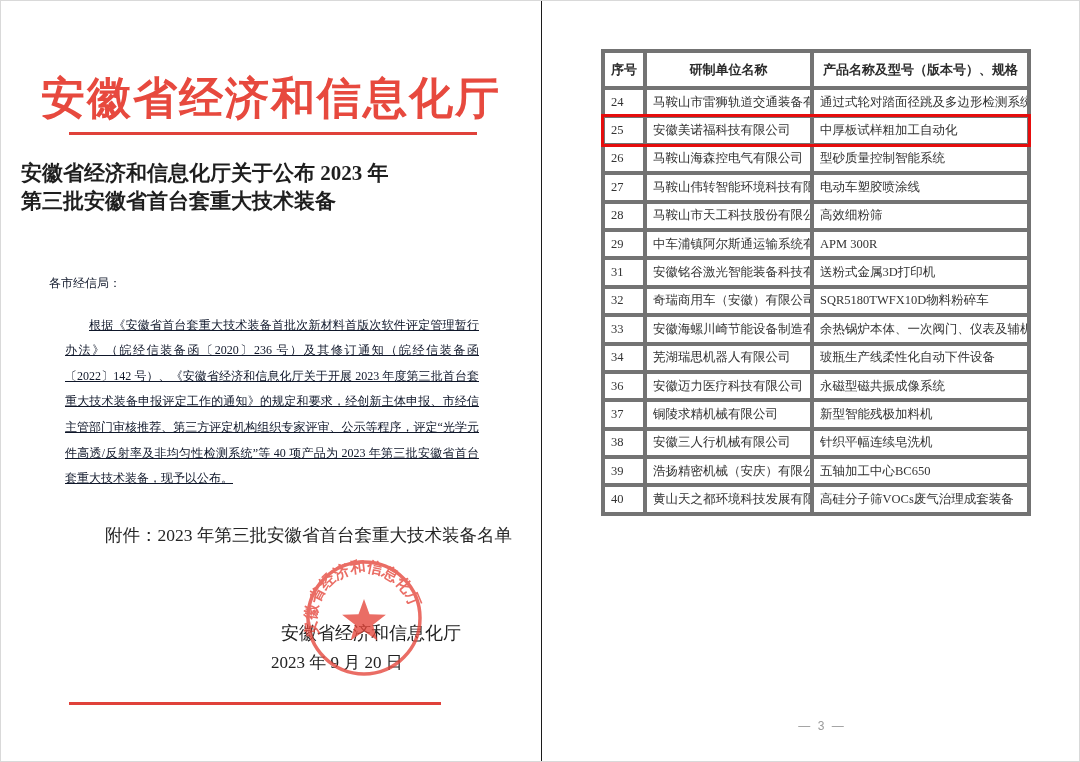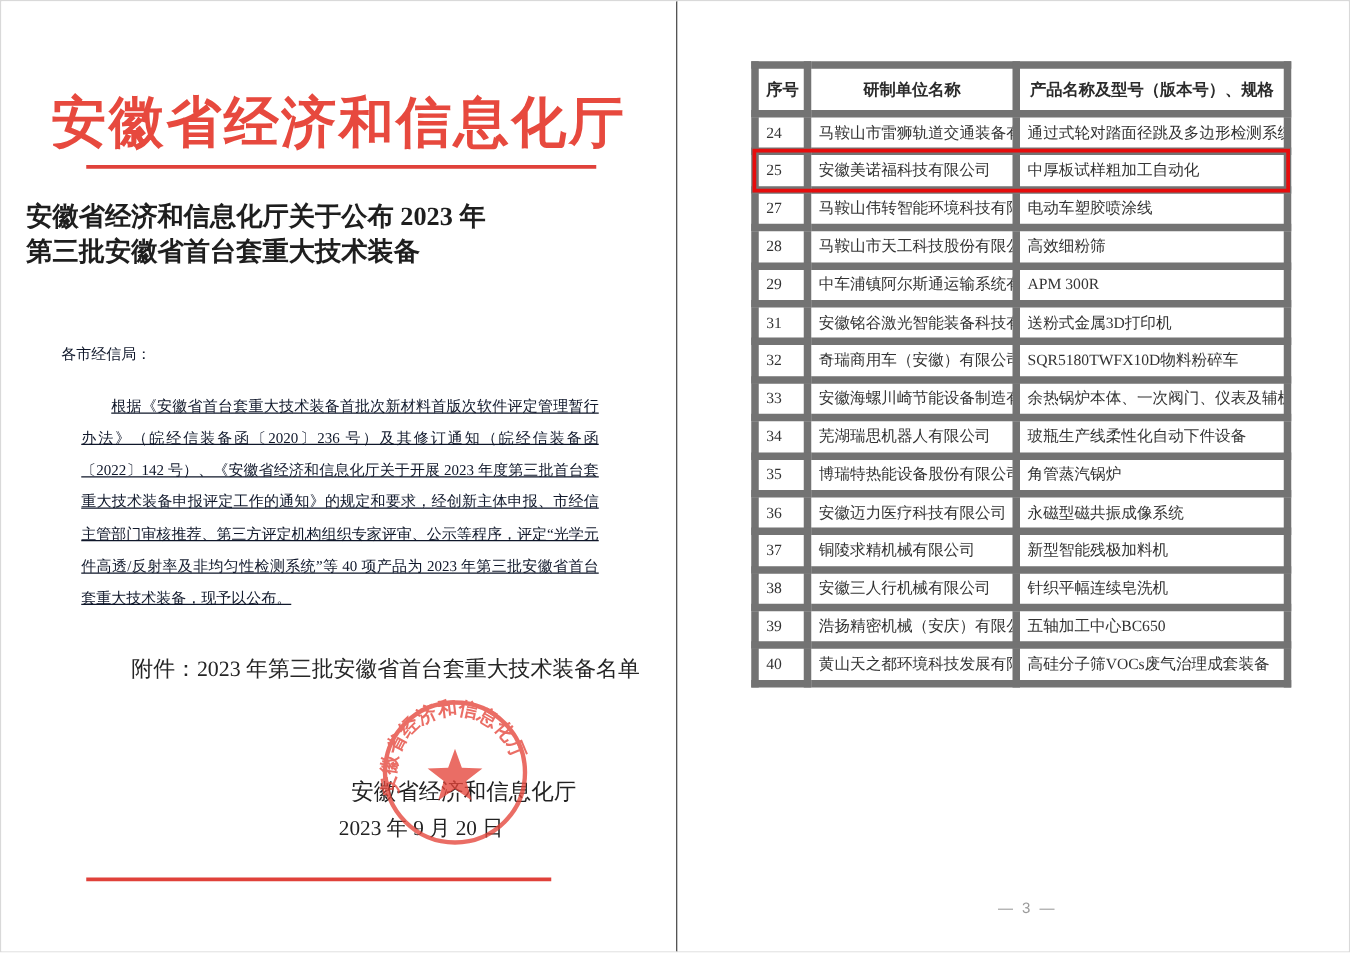--- a/index.html
+++ b/index.html
@@ -36,21 +36,21 @@
   .seal{position:absolute;top:554px;left:300px;width:126px;height:126px;pointer-events:none;}
   .bottom-rule{position:absolute;top:701px;left:68px;width:372px;height:3px;background:#e0413a;}
 
   
   .list-table{
     position:absolute;top:48px;left:59px;
     border-collapse:collapse;table-layout:fixed;width:426px;
     font-size:12.5px;color:#333;
   }
   .list-table th,.list-table td{
-    border:6px solid #737373;padding:0 6px;overflow:hidden;white-space:nowrap;
+    border:4px solid #737373;padding:0 6px;overflow:hidden;white-space:nowrap;
   }
   .list-table th{height:33px;font-weight:bold;text-align:center;font-size:13px;color:#2b2b2b;}
   .list-table td{height:24.4px;}
   .col-no{width:42px;}
   .col-unit{width:167px;}
   .col-prod{width:217px;}
   td.cell-no{text-align:left;}
   tr.highlight{outline:3px solid #e60d0d;outline-offset:-1px;}
   .page-number{position:absolute;top:718px;left:245px;width:70px;text-align:center;
     font-size:12px;color:#9a9a9a;letter-spacing:2px;font-family:"Liberation Sans",sans-serif;}
@@ -118,20 +118,25 @@
             <td class="cell-no">24</td>
             <td class="cell-unit">马鞍山市雷狮轨道交通装备有限公司</td>
             <td class="cell-prod">通过式轮对踏面径跳及多边形检测系统</td>
           </tr>
           <tr class="highlight">
             <td class="cell-no">25</td>
             <td class="cell-unit">安徽美诺福科技有限公司</td>
             <td class="cell-prod">中厚板试样粗加工自动化</td>
           </tr>
           <tr>
+            <td class="cell-no">26</td>
+            <td class="cell-unit">马鞍山海森控电气有限公司</td>
+            <td class="cell-prod">型砂质量控制智能系统</td>
+          </tr>
+          <tr>
             <td class="cell-no">27</td>
             <td class="cell-unit">马鞍山伟转智能环境科技有限公司</td>
             <td class="cell-prod">电动车塑胶喷涂线</td>
           </tr>
           <tr>
             <td class="cell-no">28</td>
             <td class="cell-unit">马鞍山市天工科技股份有限公司</td>
             <td class="cell-prod">高效细粉筛</td>
           </tr>
           <tr>
@@ -153,25 +158,20 @@
             <td class="cell-no">33</td>
             <td class="cell-unit">安徽海螺川崎节能设备制造有限公司</td>
             <td class="cell-prod">余热锅炉本体、一次阀门、仪表及辅机</td>
           </tr>
           <tr>
             <td class="cell-no">34</td>
             <td class="cell-unit">芜湖瑞思机器人有限公司</td>
             <td class="cell-prod">玻瓶生产线柔性化自动下件设备</td>
           </tr>
           <tr>
-            <td class="cell-no">35</td>
-            <td class="cell-unit">博瑞特热能设备股份有限公司</td>
-            <td class="cell-prod">角管蒸汽锅炉</td>
-          </tr>
-          <tr>
             <td class="cell-no">36</td>
             <td class="cell-unit">安徽迈力医疗科技有限公司</td>
             <td class="cell-prod">永磁型磁共振成像系统</td>
           </tr>
           <tr>
             <td class="cell-no">37</td>
             <td class="cell-unit">铜陵求精机械有限公司</td>
             <td class="cell-prod">新型智能残极加料机</td>
           </tr>
           <tr>

